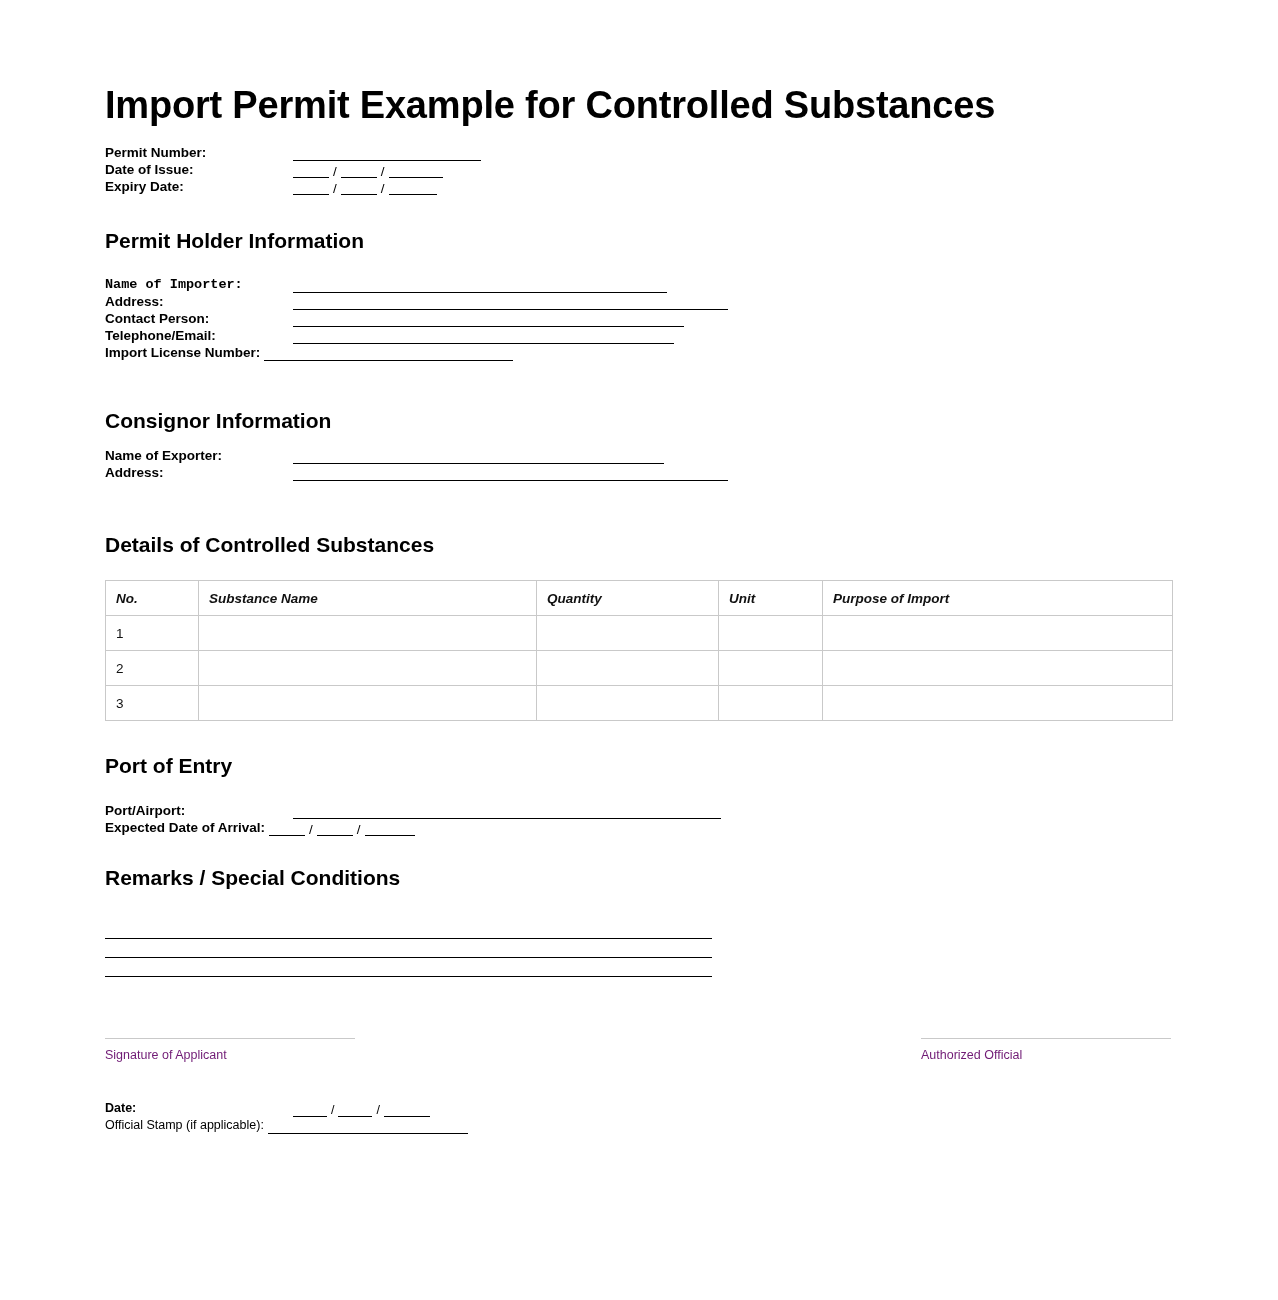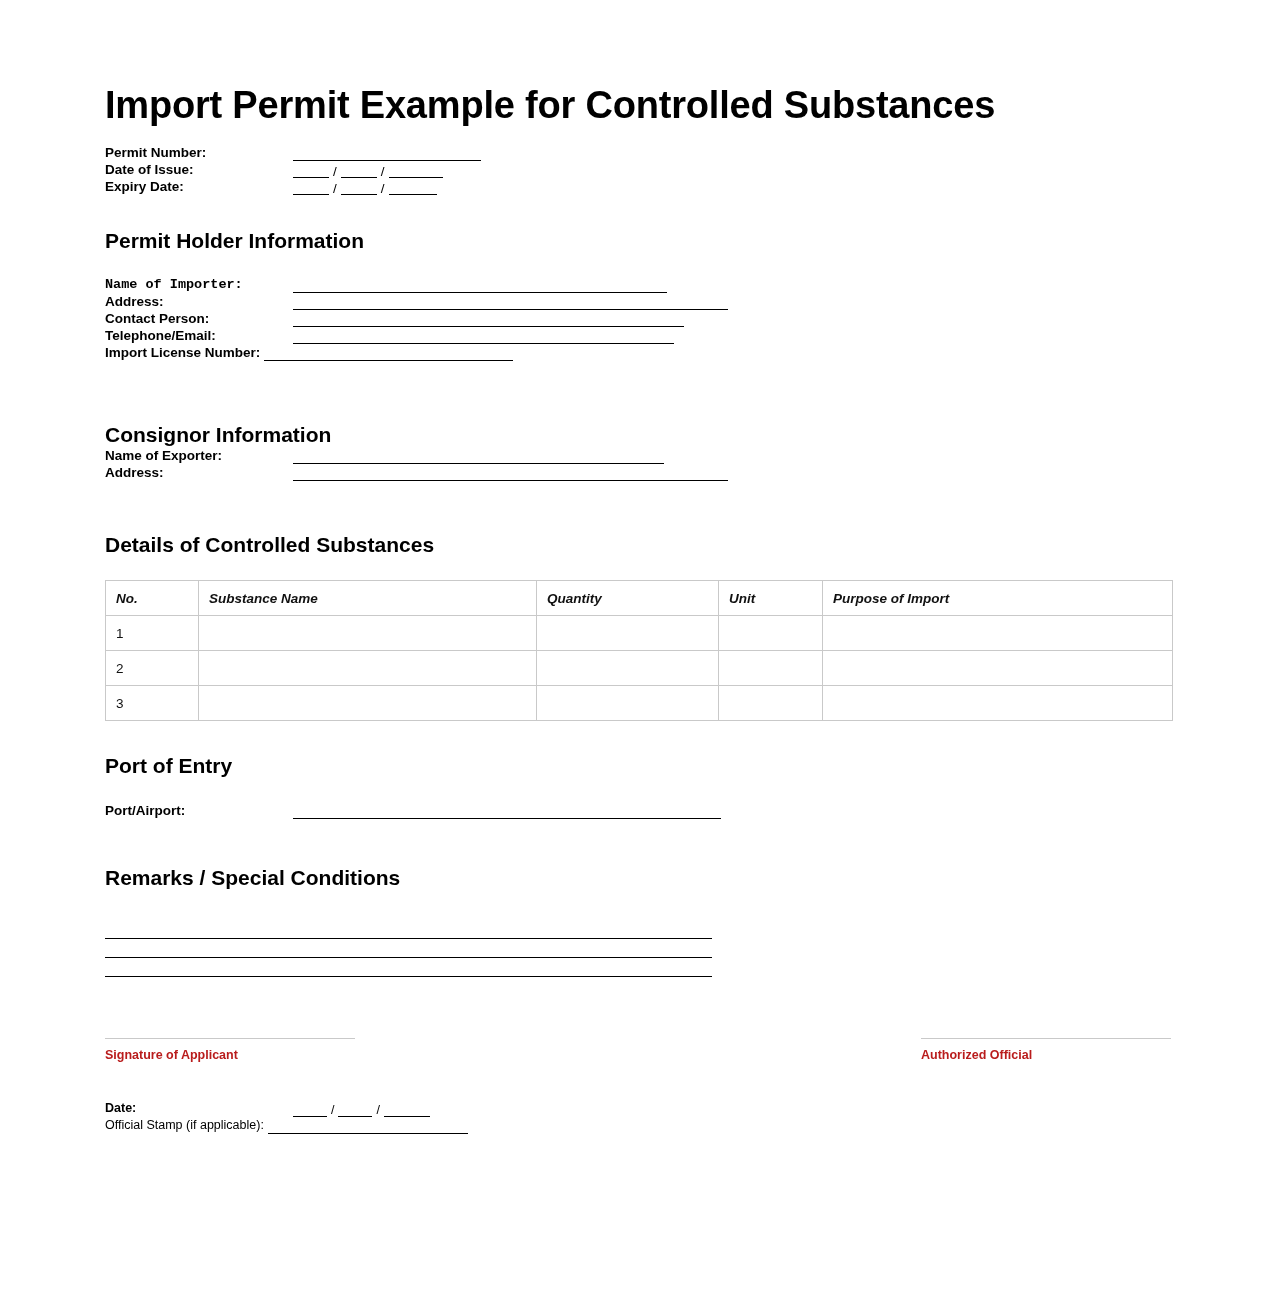--- a/index.html
+++ b/index.html
@@ -144,22 +144,22 @@
     width: 250px;
   }
   .sig-line {
     width: 250px;
     border-top: 1.3px solid #c9c9c9;
     height: 0;
   }
   .sig-caption {
     margin-top: 9px;
     font-size: 12.5px;
-    font-weight: bold;
-    color: #b91c1c;
+    font-weight: normal;
+    color: #701a75;
     white-space: nowrap;
   }
 
   
   .footer-block {
     position: absolute;
     left: 0;
   }
   .footer-row {
     display: block;
@@ -214,21 +214,21 @@
       <div class="field-row">
         <span class="field-label" style="width:188px;">Telephone/Email:</span><span class="rule" style="width:381px;"></span>
       </div>
 
       <div class="field-row">
         <span class="field-label">Import License Number:</span><span class="rule" style="width:249px; margin-left:4px;"></span>
       </div>
 
     </div>
 
-    <h2 class="section-heading" style="top:423px;">Consignor Information</h2>
+    <h2 class="section-heading" style="top:409px;">Consignor Information</h2>
 
     <div class="field-block" style="top:447px;">
 
       <div class="field-row">
         <span class="field-label" style="width:188px;">Name of Exporter:</span><span class="rule" style="width:371px;"></span>
       </div>
 
       <div class="field-row">
         <span class="field-label" style="width:188px;">Address:</span><span class="rule" style="width:435px;"></span>
       </div>
@@ -281,20 +281,23 @@
     </table>
 
     <h2 class="section-heading" style="top:754px;">Port of Entry</h2>
 
     <div class="field-block" style="top:802px;">
 
       <div class="field-row">
         <span class="field-label" style="width:188px;">Port/Airport:</span><span class="rule" style="width:428px;"></span>
       </div>
 
+      <div class="field-row">
+        <span class="field-label">Expected Date of Arrival:</span><span class="date-group" style="margin-left:4px;"><span class="date-seg" style="width:36px;"></span><span class="date-slash">/</span><span class="date-seg" style="width:36px;"></span><span class="date-slash">/</span><span class="date-seg" style="width:50px;"></span></span>
+      </div>
 
     </div>
 
     <h2 class="section-heading" style="top:866px;">Remarks / Special Conditions</h2>
 
     <div class="remark-line" style="top:938px;"></div>
     <div class="remark-line" style="top:957px;"></div>
     <div class="remark-line" style="top:976px;"></div>
 
     <div class="sig-block" style="top:1038px; left:0;">

